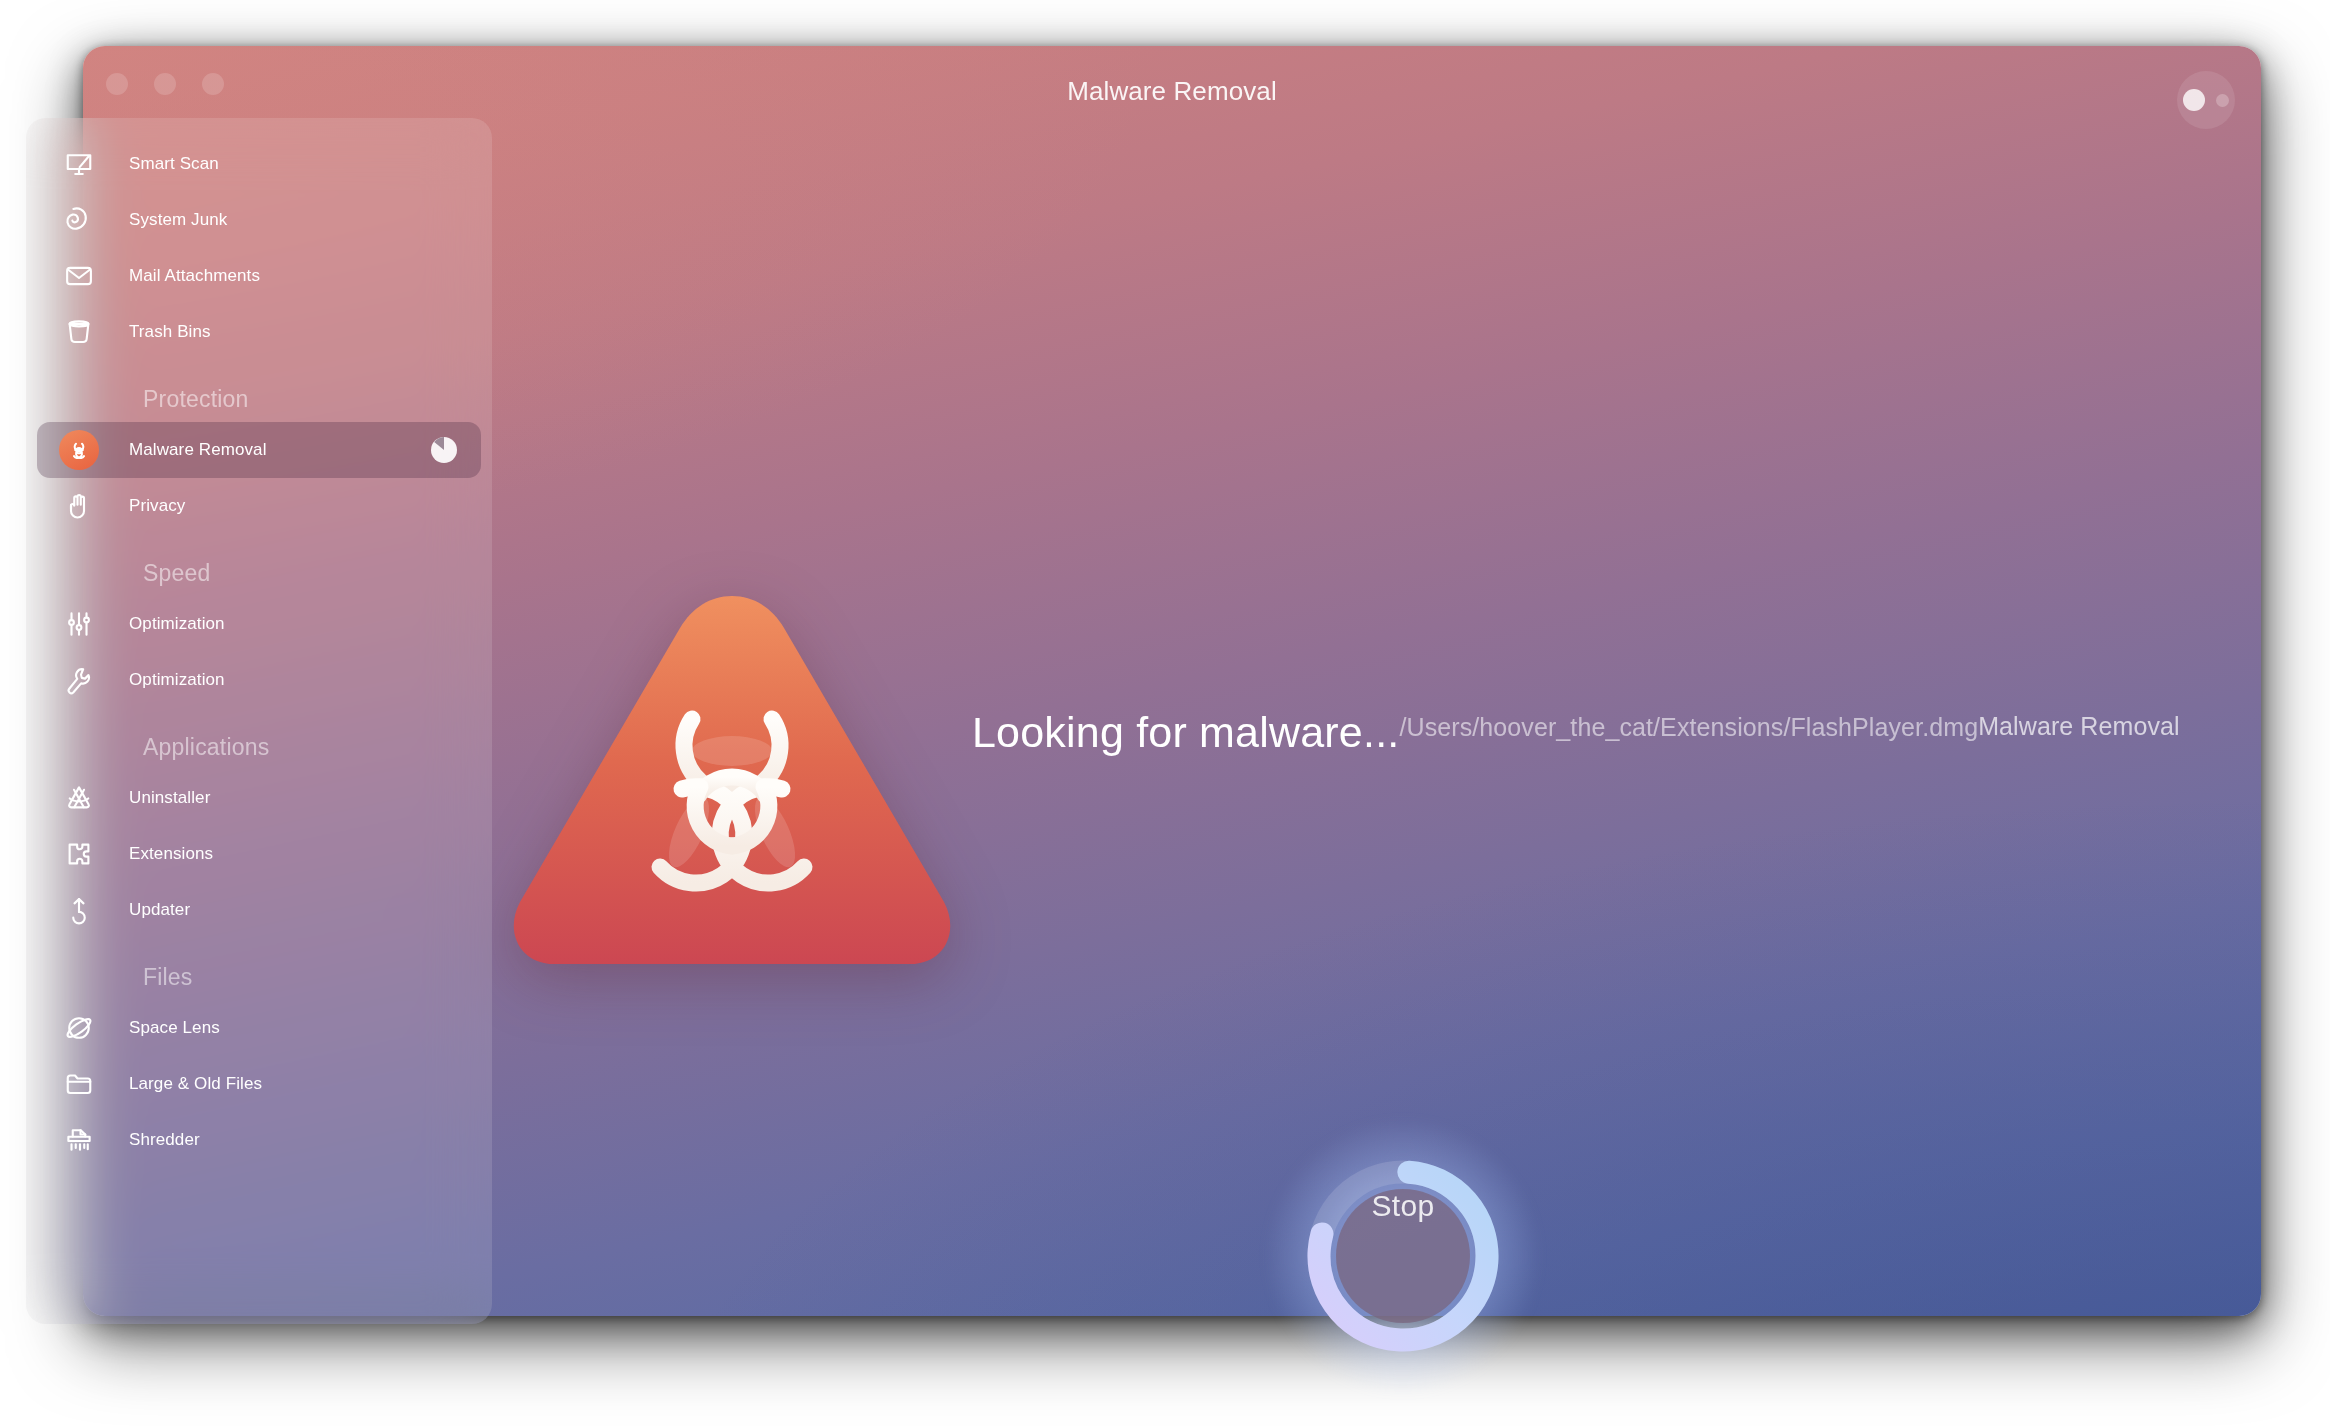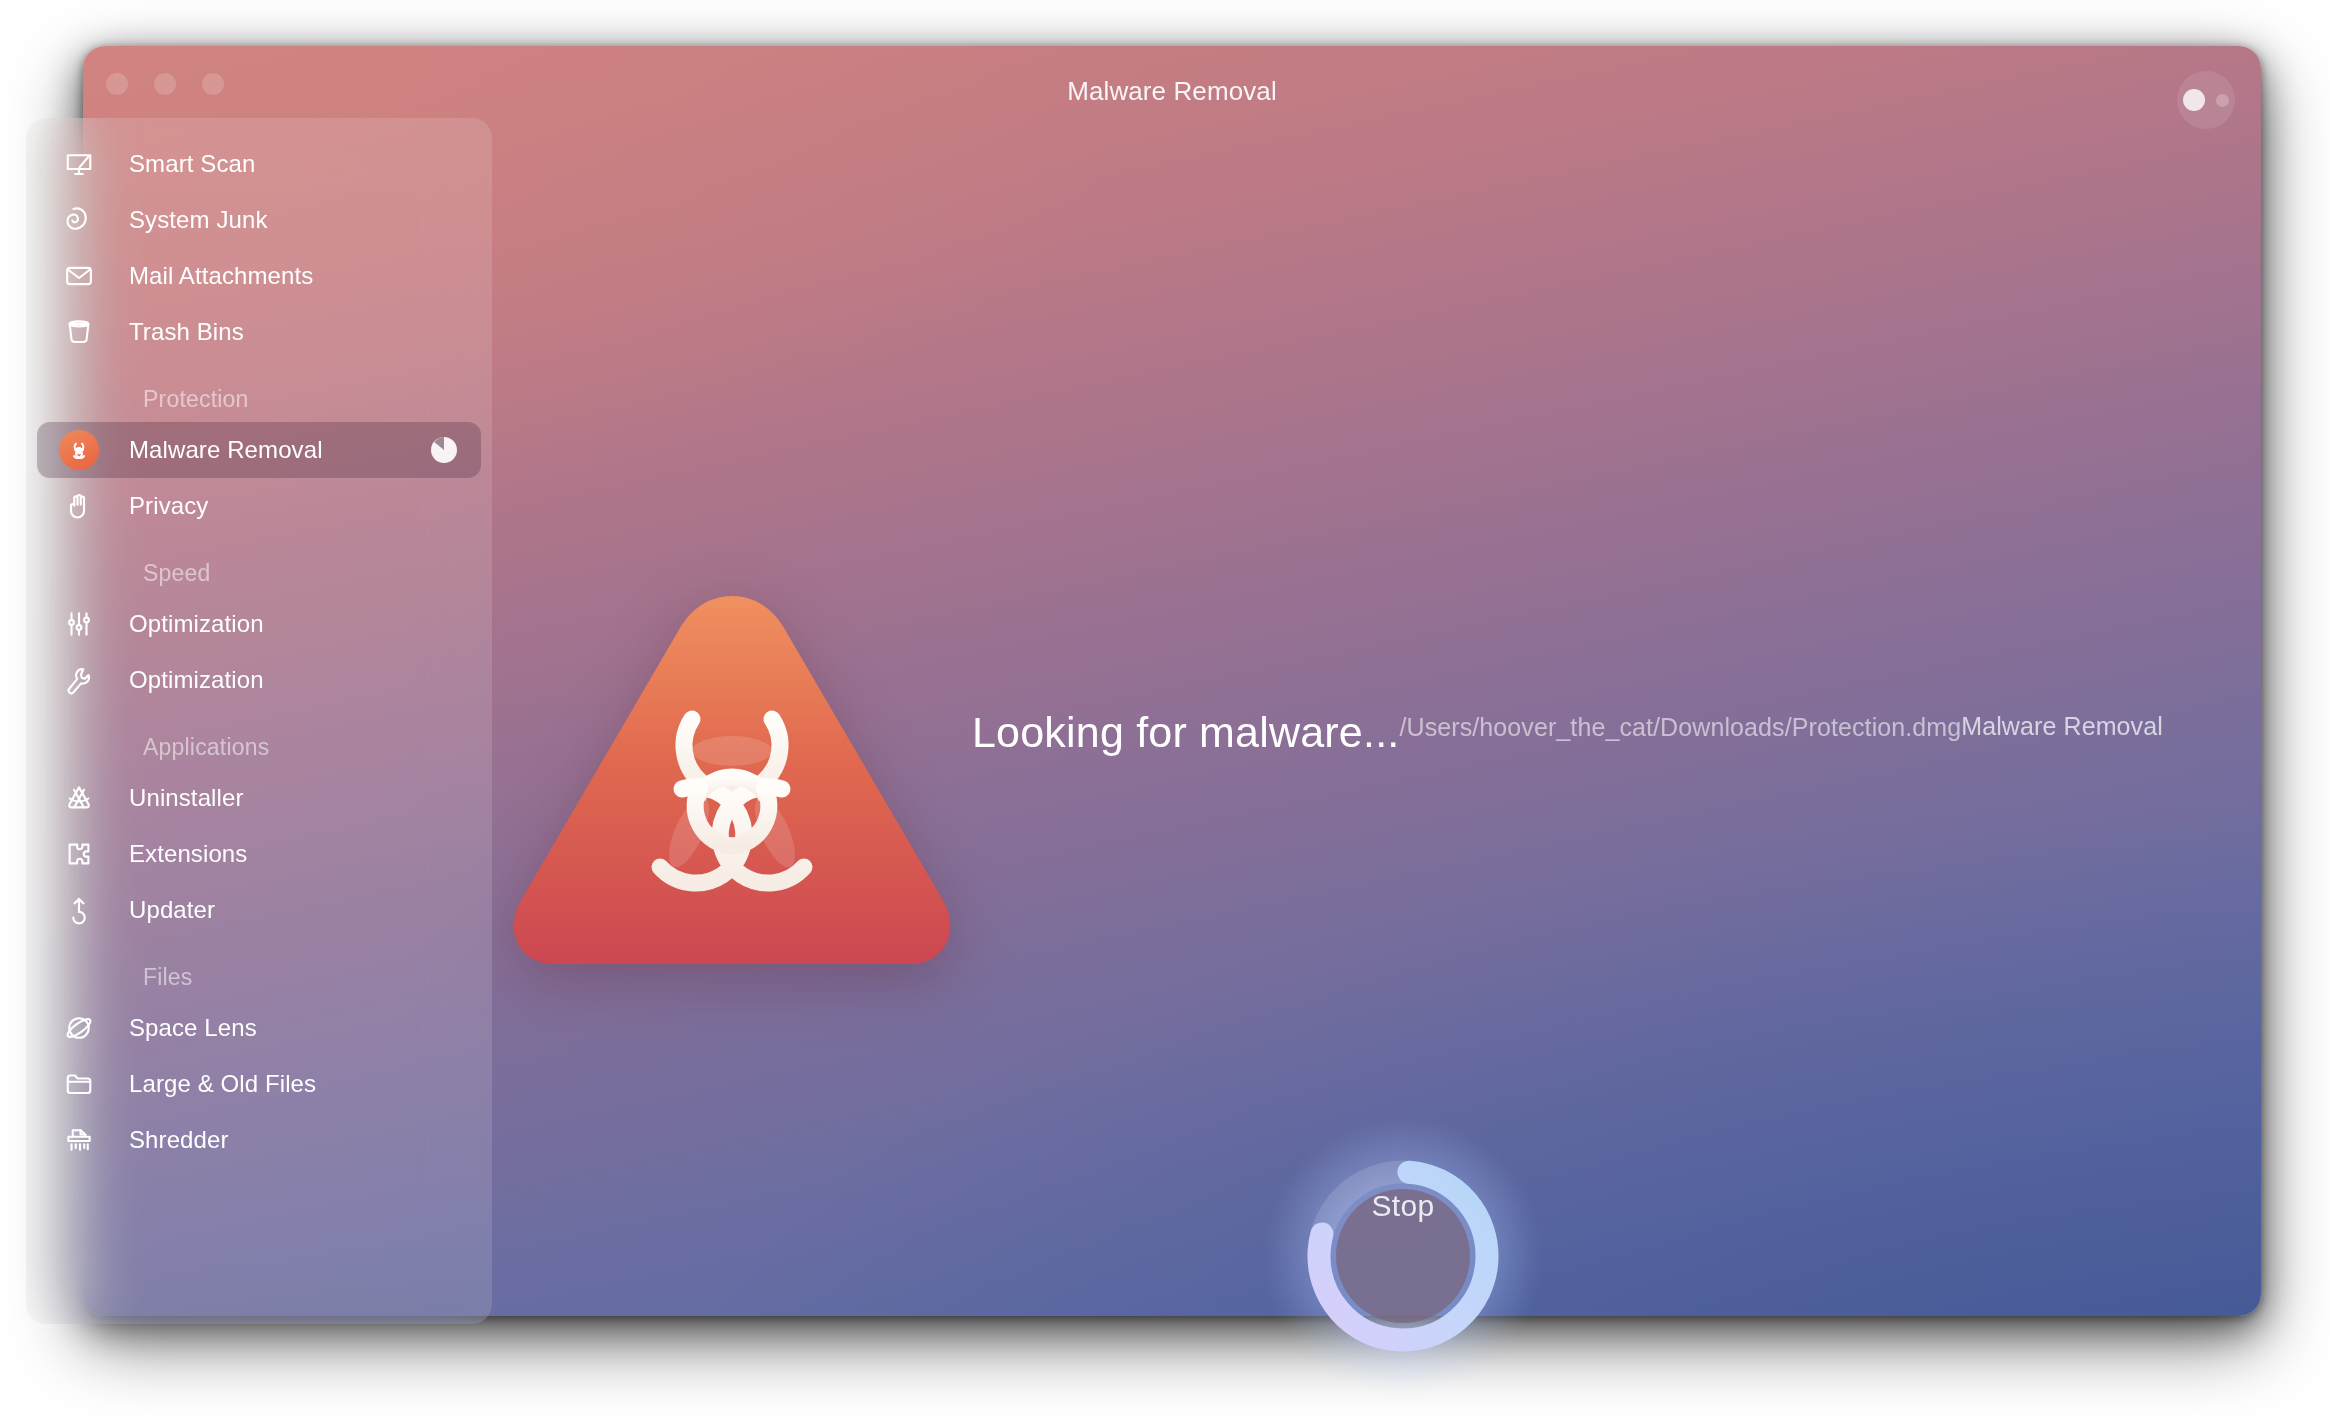--- a/index.html
+++ b/index.html
@@ -113,21 +113,21 @@
   .sb-item.selected { background:rgba(60,30,55,0.27); }
   .sb-icon {
     position:absolute; left:20px; top:50%;
     transform:translateY(-50%);
     width:44px; height:44px;
     display:flex; align-items:center; justify-content:center;
     color:#ffffff;
   }
   .sb-icon svg { display:block; }
   .sb-label {
-    font-size:24px;
+    font-size:17px;
     color:#ffffff;
     letter-spacing:0.1px;
   }
   .sb-trail {
     position:absolute; right:22px; top:50%;
     transform:translateY(-50%);
     width:30px; height:30px;
   }
 
   
@@ -396,21 +396,21 @@
             <path d="M 290 205 A 48 48 0 1 0 312 283"></path>
 
             <path d="M 206 212 A 40 40 0 0 1 274 212"></path>
             <path d="M 240 262 A 40 40 0 0 1 208 203"></path>
             <path d="M 272 203 A 40 40 0 0 1 240 262"></path>
           </g>
         </svg>
       </div>
 
       <div id="status-title">Looking for malware...</div>
-      <div id="status-path">/Users/hoover_the_cat/Downloads/Protection.dmg</div>
+      <div id="status-path">/Users/hoover_the_cat/Extensions/FlashPlayer.dmg</div>
       <div id="status-module">Malware Removal</div>
 
     </main>
   </div>
 
   <div id="stopwrap">
     <div id="stopglow"></div>
     <svg id="stopring" width="200" height="200" viewBox="0 0 200 200">
       <defs>
         <linearGradient id="ringGrad" x1="0" y1="0" x2="1" y2="1">

